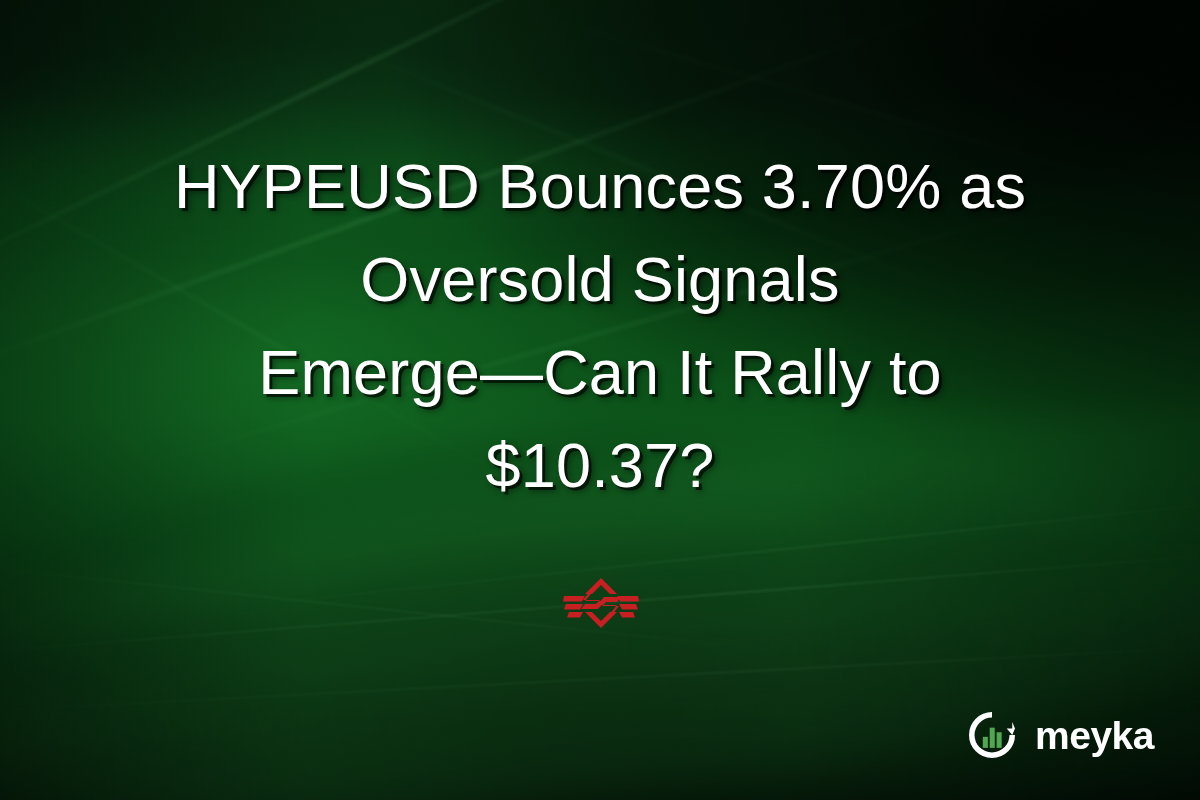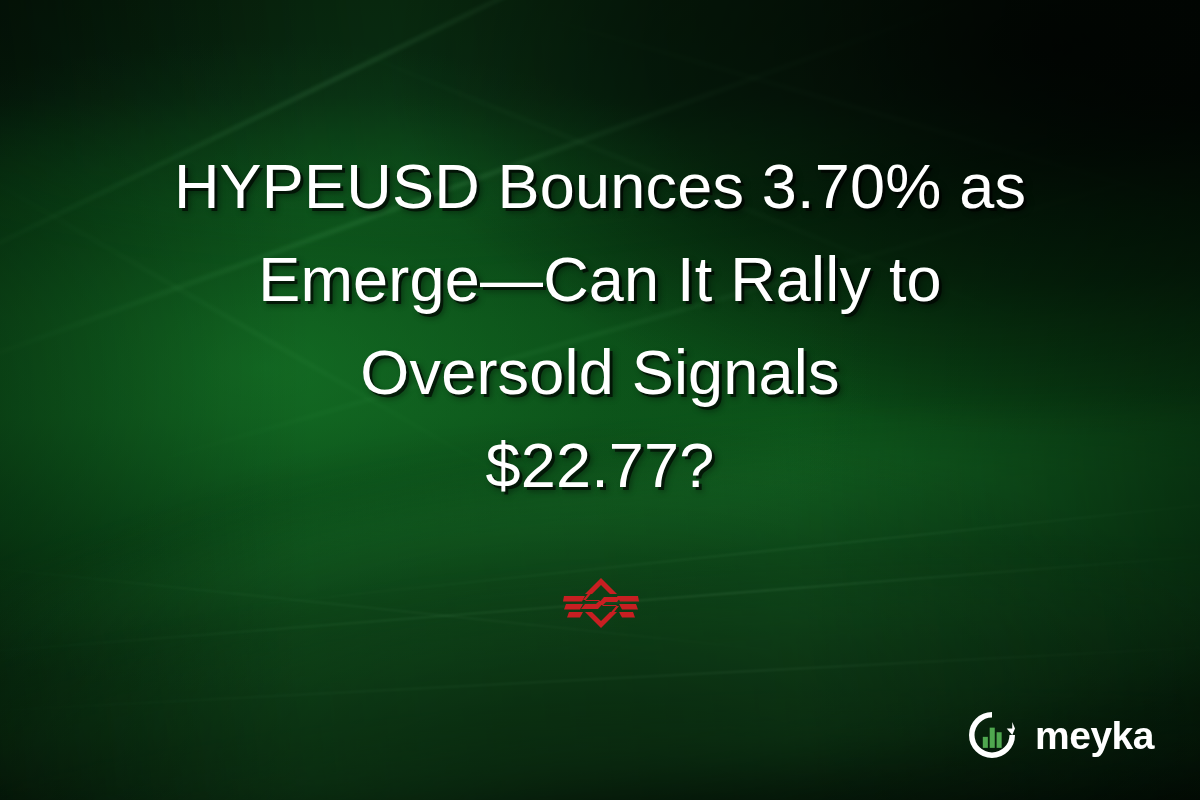--- a/index.html
+++ b/index.html
@@ -235,23 +235,23 @@
 
   <div class="wave-edge" id="wave-1"></div>
   <div class="wave-edge" id="wave-2"></div>
   <div class="wave-edge" id="wave-3"></div>
   <div class="wave-edge" id="wave-4"></div>
 
   <div class="bg-layer" id="bg-vignette"></div>
 
   <div id="headline">
     <span class="line">HYPEUSD Bounces 3.70% as</span>
+    <span class="line">Oversold Signals</span>
     <span class="line">Emerge—Can It Rally to</span>
-    <span class="line">Oversold Signals</span>
-    <span class="line">$22.77?</span>
+    <span class="line">$10.37?</span>
   </div>
 
   <div id="emblem">
     <svg viewBox="0 0 152 100" xmlns="http://www.w3.org/2000/svg" aria-hidden="true">
       <g fill="#c81f22">
 
         <path d="M2 36 H44 L38 47 H0 Z"></path>
         <path d="M6 52 H40 L34 63 H2 Z"></path>
         <path d="M12 68 H40 L34 79 H8 Z"></path>
 

